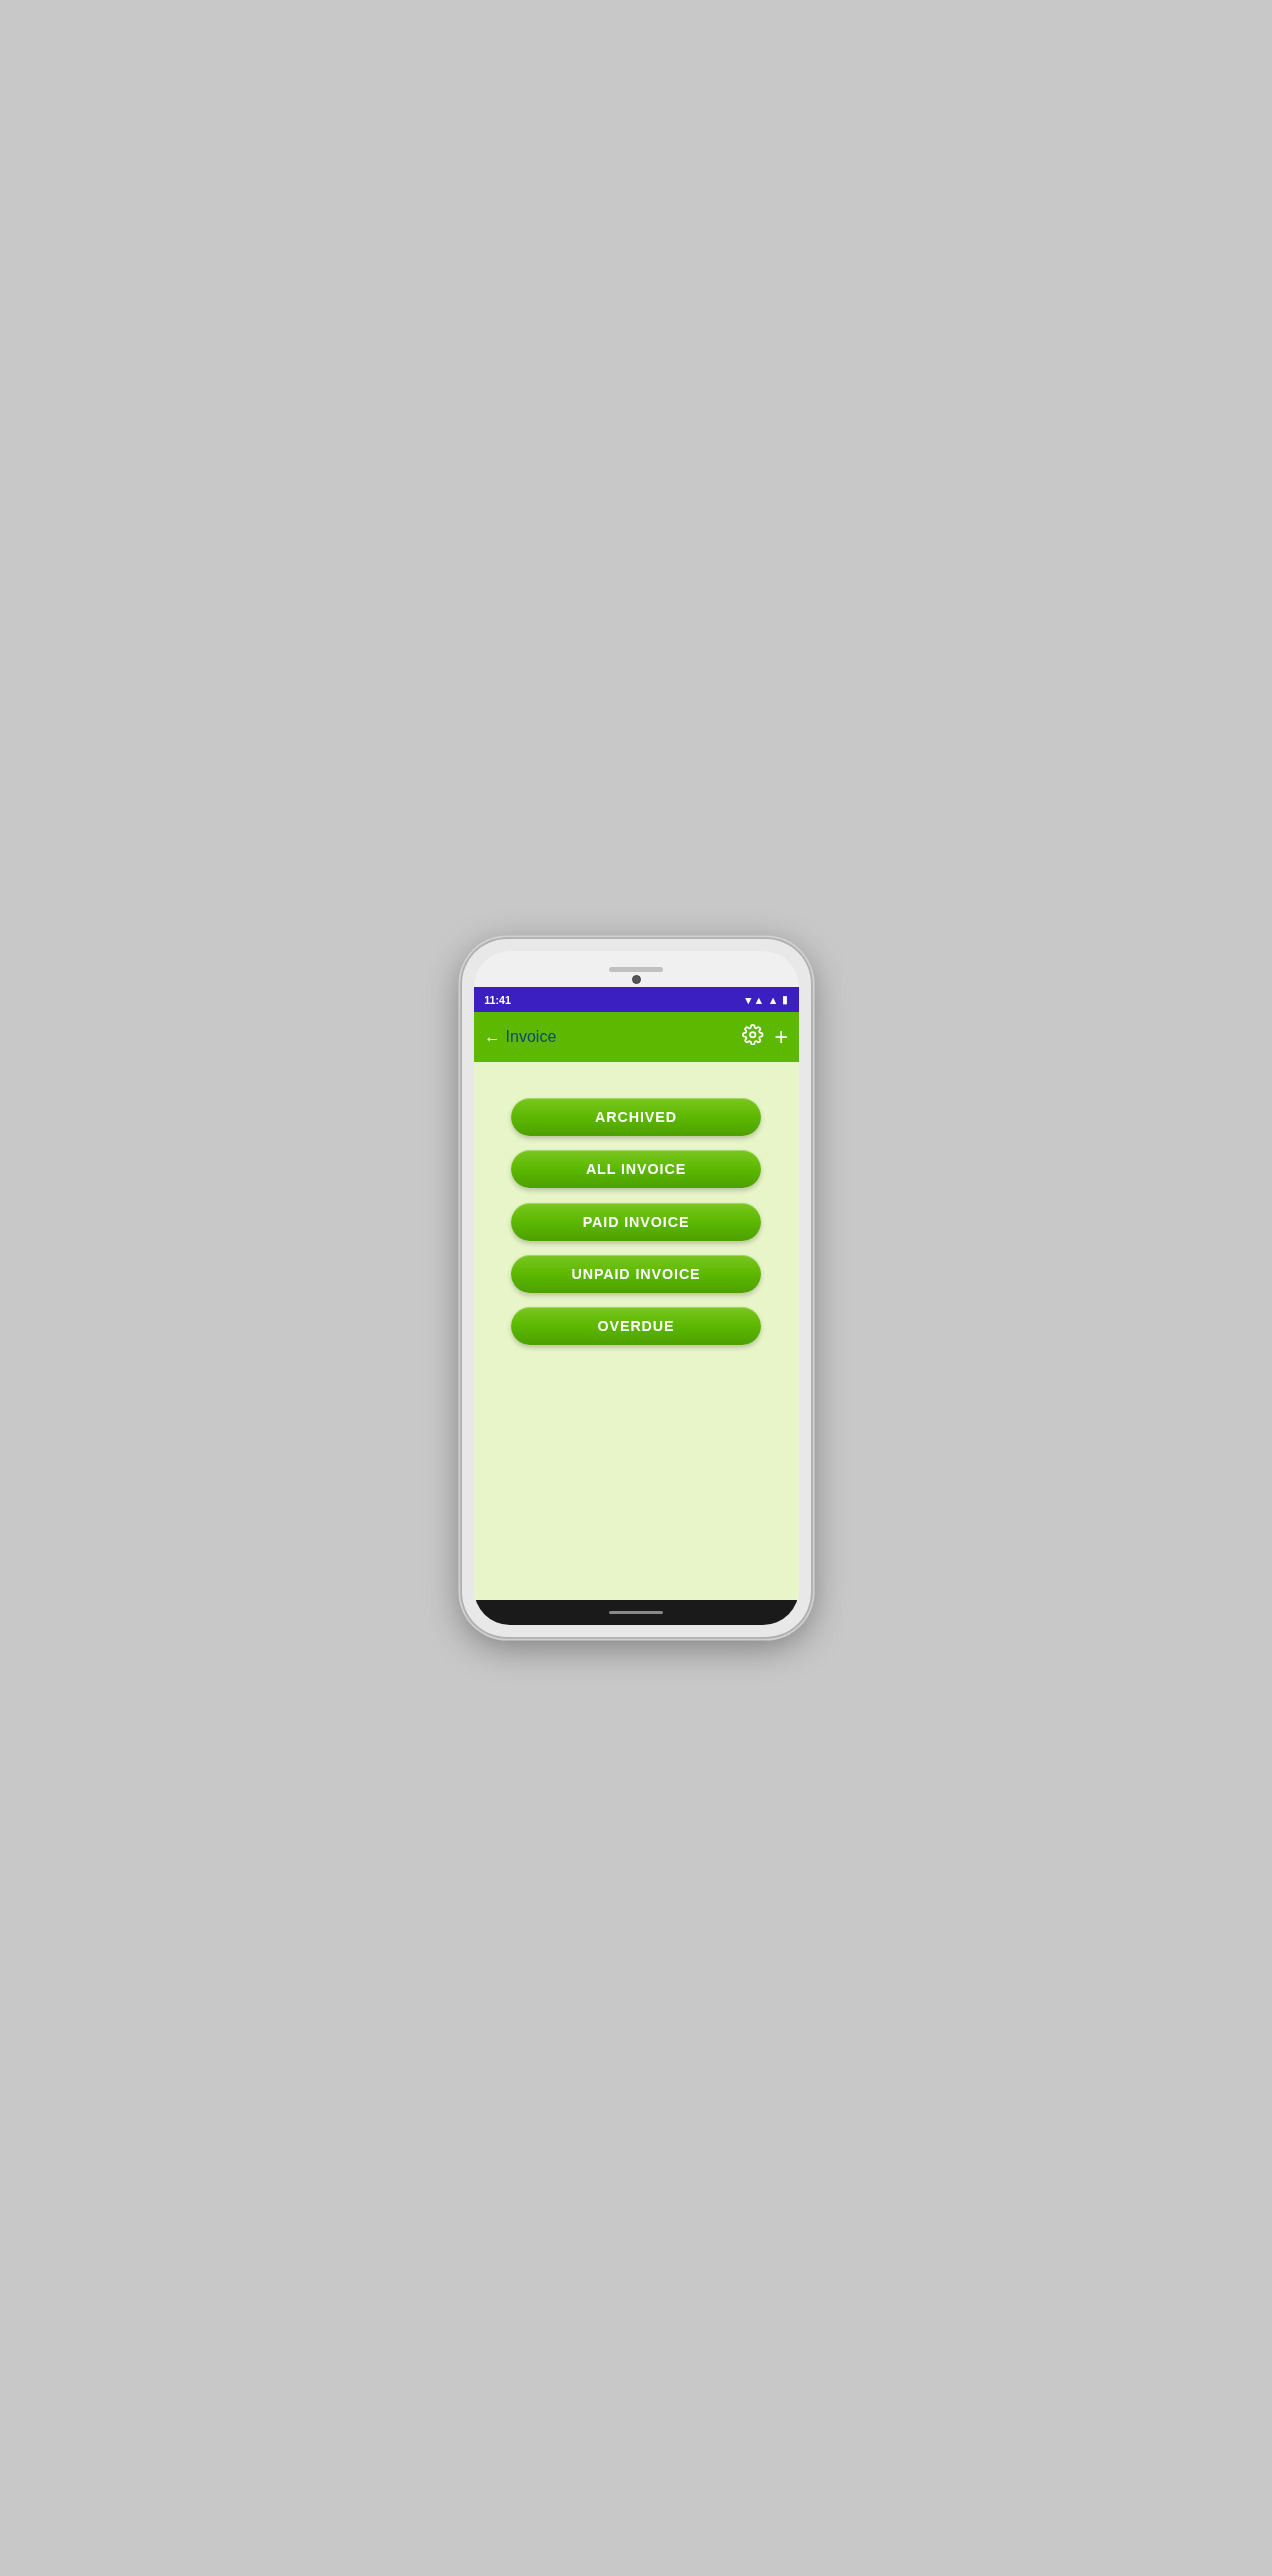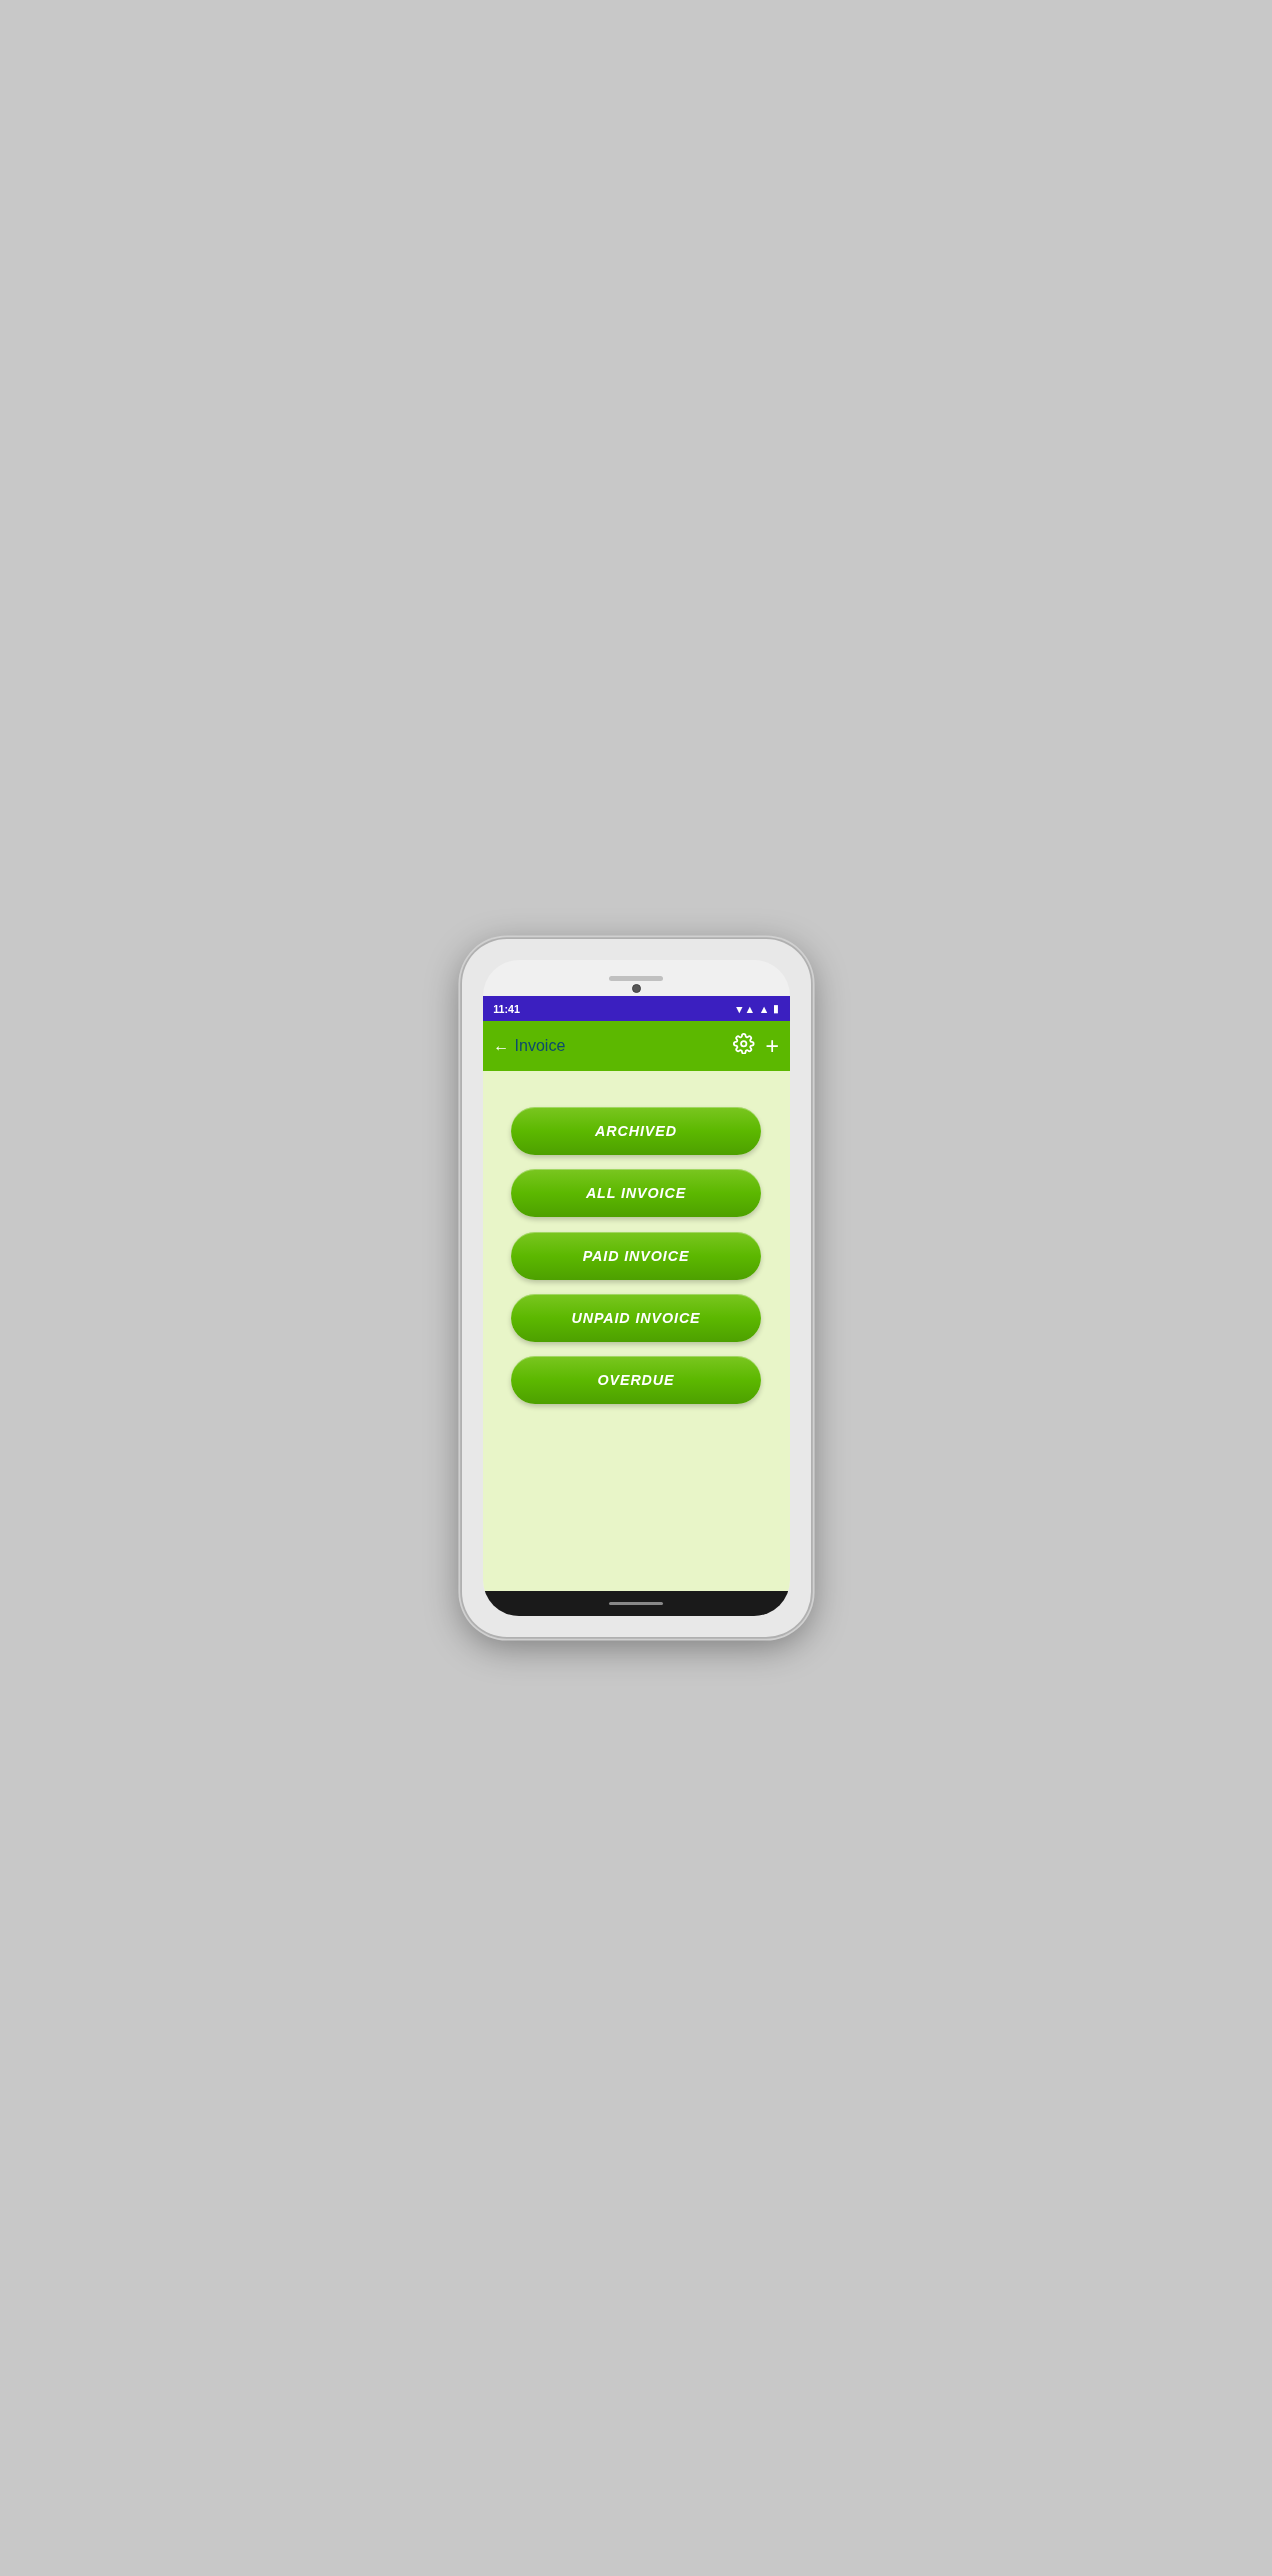--- a/index.html
+++ b/index.html
@@ -15,21 +15,21 @@
       align-items: center;
       min-height: 100vh;
       font-family: 'Arial', sans-serif;
     }
 
     .phone-frame {
       width: 349px;
       height: 698px;
       background: #e8e8e8;
       border-radius: 45px;
-      padding: 21px;
+      padding: 12px;
       box-shadow:
         0 0 0 1.8px #b0b0b0,
         0 0 0 3.6px #d0d0d0,
         0 9px 36px rgba(0,0,0,0.4);
       position: relative;
       display: flex;
       flex-direction: column;
     }
 
     .phone-inner {
@@ -154,33 +154,32 @@
       flex-direction: column;
       align-items: center;
       padding: 36px 18px 18px;
       gap: 14.3px;
       overflow-y: auto;
     }
 
     .menu-button {
       width: 100%;
       max-width: 250px;
-      height: 48px;
+      height: 38px;
       background: linear-gradient(180deg, #7ac620 0%, #5cb800 50%, #4da000 100%);
       border: none;
       border-radius: 25px;
       color: white;
       font-size: 14.3px;
       font-weight: bold;
       letter-spacing: 0.9px;
       cursor: pointer;
       text-transform: uppercase;
       box-shadow: 0 2.7px 5.4px rgba(0,0,0,0.2), inset 0 0.9px 0 rgba(255,255,255,0.3);
       transition: opacity 0.1s;
-      font-style: italic;
     }
 
     
     .bottom-bar {
       background: #1a1a1a;
       height: 25px;
       display: flex;
       align-items: center;
       justify-content: center;
       border-radius: 0 0 34px 34px;

